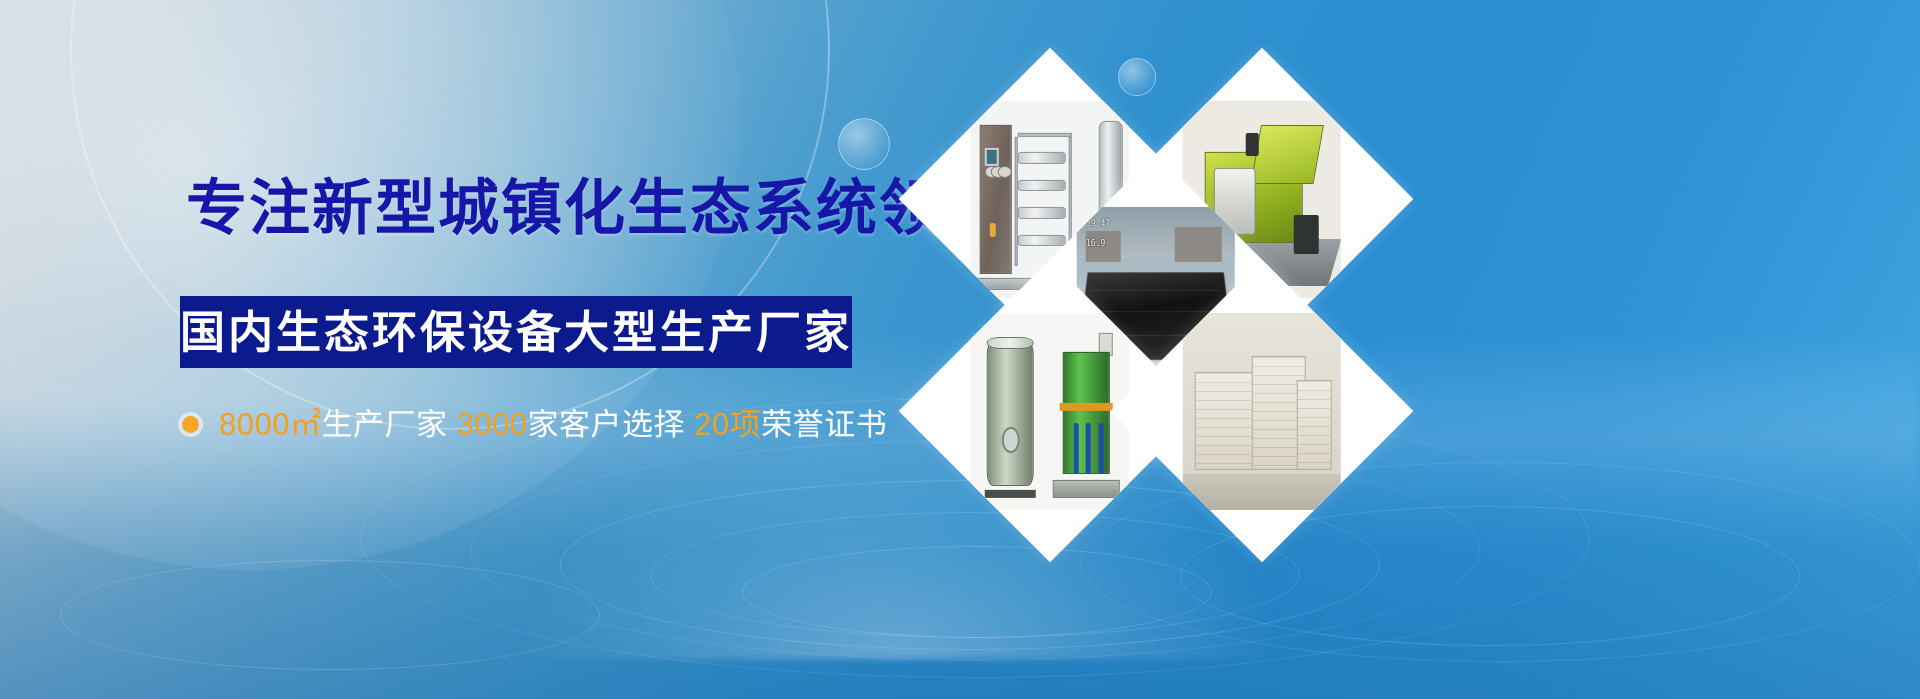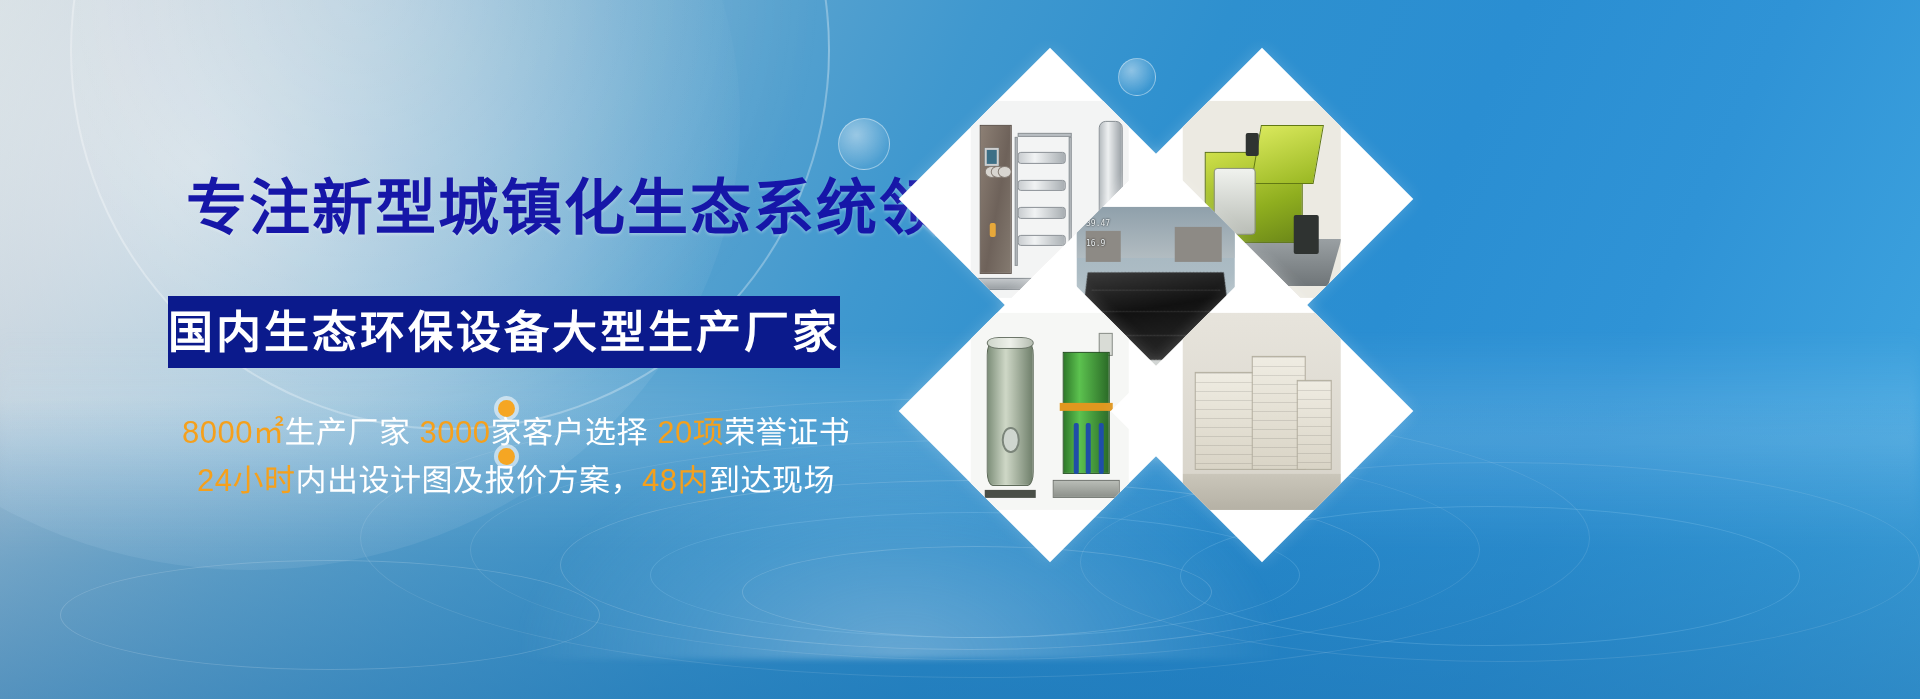--- a/index.html
+++ b/index.html
@@ -92,32 +92,32 @@
     letter-spacing:2px;line-height:1;white-space:nowrap;
     text-shadow:0 2px 3px rgba(255,255,255,.28);
   }
   .headline-en{
     position:absolute;left:196px;top:248px;
     font-size:35px;color:#1d1db4;white-space:nowrap;
     letter-spacing:2.2px;font-weight:400;
   }
 
   .ribbon{
-    position:absolute;left:168px;top:296px;
+    position:absolute;left:180px;top:296px;
     width:672px;height:72px;background:#0b1a8c;
     display:flex;align-items:center;justify-content:center;
   }
   .ribbon-text{
     font-size:45px;font-weight:bold;color:#ffffff;
     letter-spacing:3px;white-space:nowrap;line-height:1;
   }
 
   .bullets{position:absolute;left:182px;top:400px;}
   .bullet-row{
-    display:flex;align-items:center;height:48px;white-space:nowrap;flex-direction:column;
+    display:flex;align-items:center;height:48px;white-space:nowrap;
   }
   .dot{
     width:17px;height:17px;border-radius:50%;
     background:#f5a623;
     box-shadow:0 0 0 4px rgba(255,255,255,.55);
     margin-right:20px;flex:none;
   }
   .btext{
     font-size:31px;color:#ffffff;letter-spacing:.5px;line-height:1;
   }
@@ -301,24 +301,20 @@
 
 
     <div class="ribbon">
       <span class="ribbon-text">国内生态环保设备大型生产厂家</span>
     </div>
 
     <div class="bullets">
       <div class="bullet-row">
         <span class="dot"></span>
         <span class="btext"><span class="hi">8000</span><span class="hi">㎡</span><span>生产厂家 </span><span class="hi">3000</span><span>家客户选择 </span><span class="hi">20项</span><span>荣誉证书</span></span>
-      </div>
-      <div class="bullet-row">
-        <span class="dot"></span>
-        <span class="btext"><span class="hi">24小时</span><span>内出设计图及报价方案，</span><span class="hi">48内</span><span>到达现场</span></span>
       </div>
     </div>
   </div>
 
   <div class="gallery">
 
     <div class="dia" style="left:38px;top:92px;width:214px;height:214px;">
       <div class="inner">
         <div class="photo p-ro">
           <div class="cabinet"></div>

